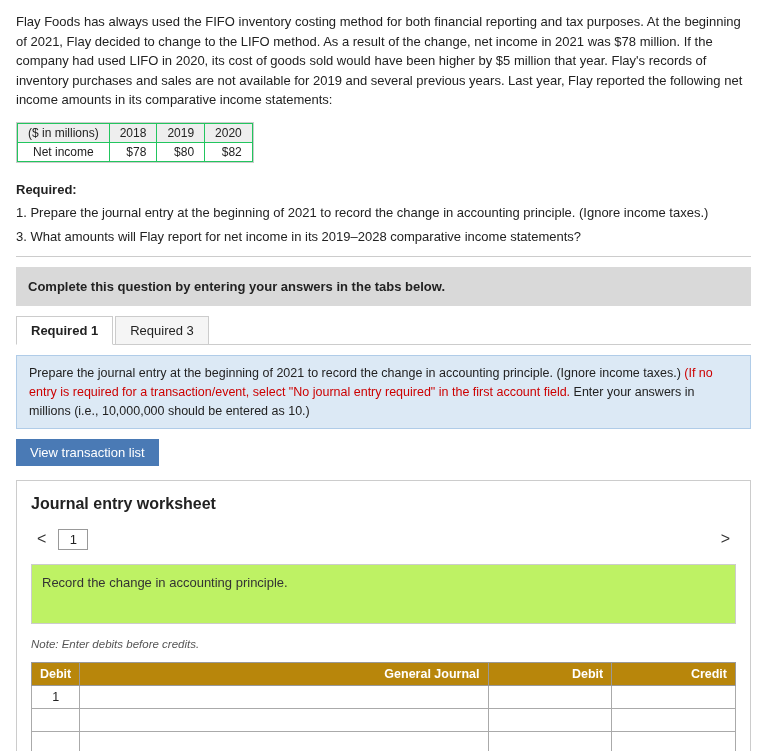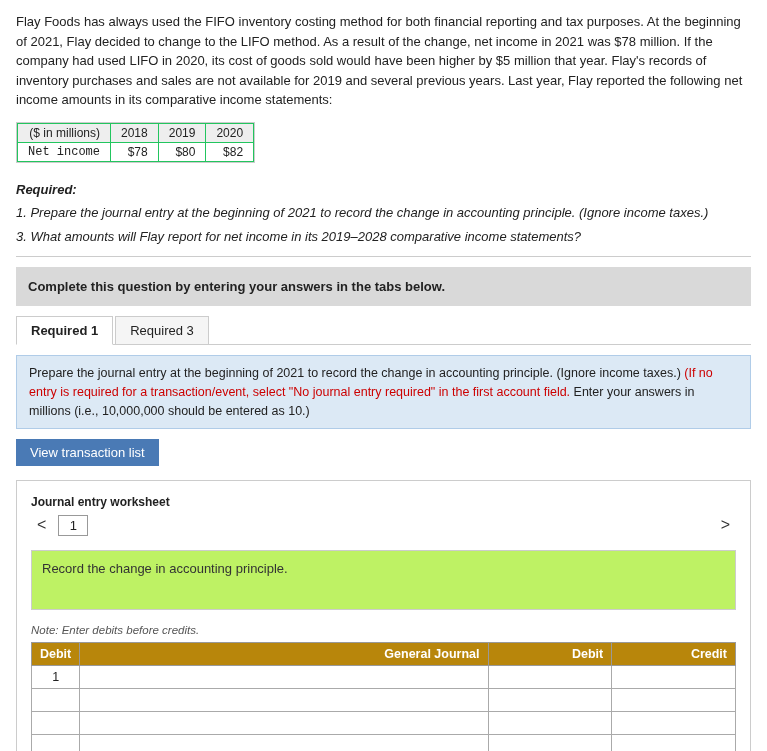--- a/index.html
+++ b/index.html
@@ -26,23 +26,23 @@
     .data-table th, .data-table td {
       padding: 2px 10px;
       border: 1px solid #22c55e;
     }
     .data-table th {
       background: #eee;
       font-weight: normal;
       text-align: right;
     }
     .data-table td { text-align: right; }
-    .data-table td:first-child { text-align: center; font-family: Liberation Mono, monospace; }
-
-    .required-section { margin-bottom: 4px; font-style: italic; }
+    .data-table td:first-child { text-align: center; }
+
+    .required-section { margin-bottom: 4px; }
     .required-section p { margin-bottom: 4px; line-height: 1.5; }
     .required-section strong { font-weight: bold; }
 
     .complete-bar {
       background: #d9d9d9;
       padding: 12px 12px;
       margin-bottom: 10px;
       font-size: 13px;
       font-weight: bold;
     }
@@ -88,23 +88,23 @@
       cursor: pointer;
       margin-bottom: 14px;
     }
 
     .journal-worksheet {
       border: 1px solid #ccc;
       padding: 14px;
       margin-bottom: 10px;
     }
     .journal-worksheet h2 {
-      font-size: 12px;
+      font-size: 16px;
       font-weight: bold;
-      margin-bottom: 5px;
+      margin-bottom: 15px;
     }
 
     .page-nav {
       display: flex;
       align-items: center;
       margin-bottom: 14px;
       gap: 6px;
     }
     .nav-arrow {
       cursor: pointer;
@@ -130,21 +130,21 @@
       margin-bottom: 14px;
       min-height: 60px;
       font-size: 13px;
       color: #333;
       background: #bef264;
     }
 
     .note-text {
       font-size: 11.5px;
       color: #555;
-      margin-bottom: 6px;
+      margin-bottom: 12px;
       font-style: italic;
     }
 
     .journal-table {
       width: 100%;
       border-collapse: collapse;
       font-size: 12.5px;
     }
     .journal-table th {
       background: #b8860b;

